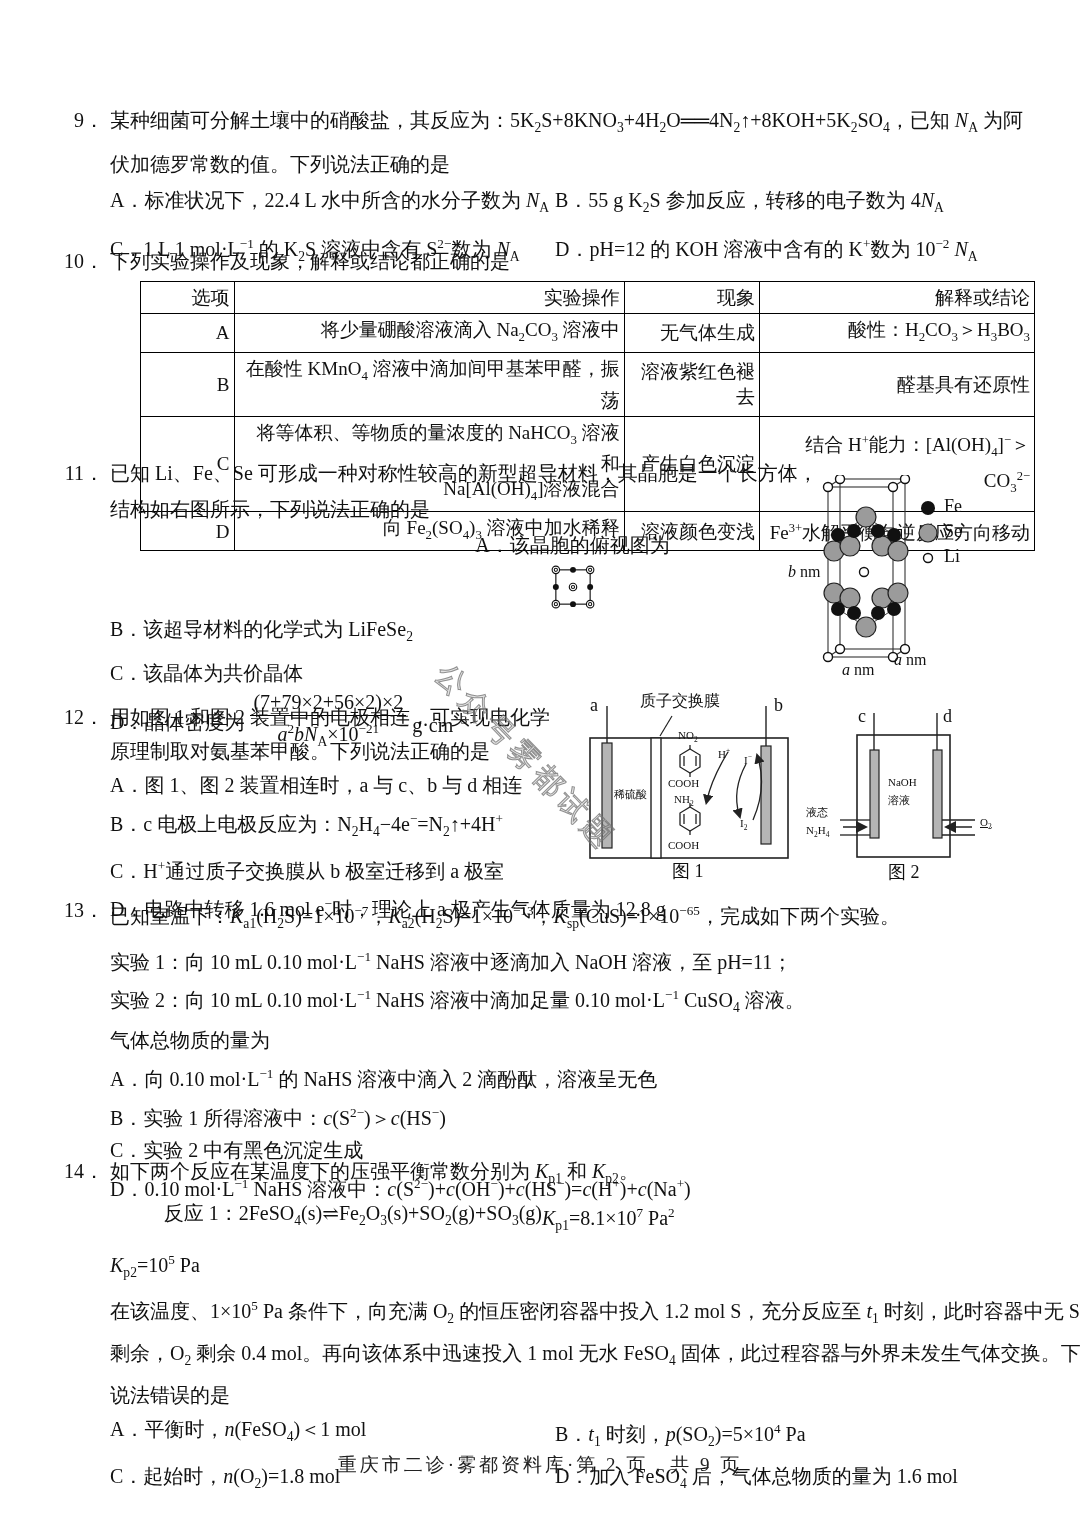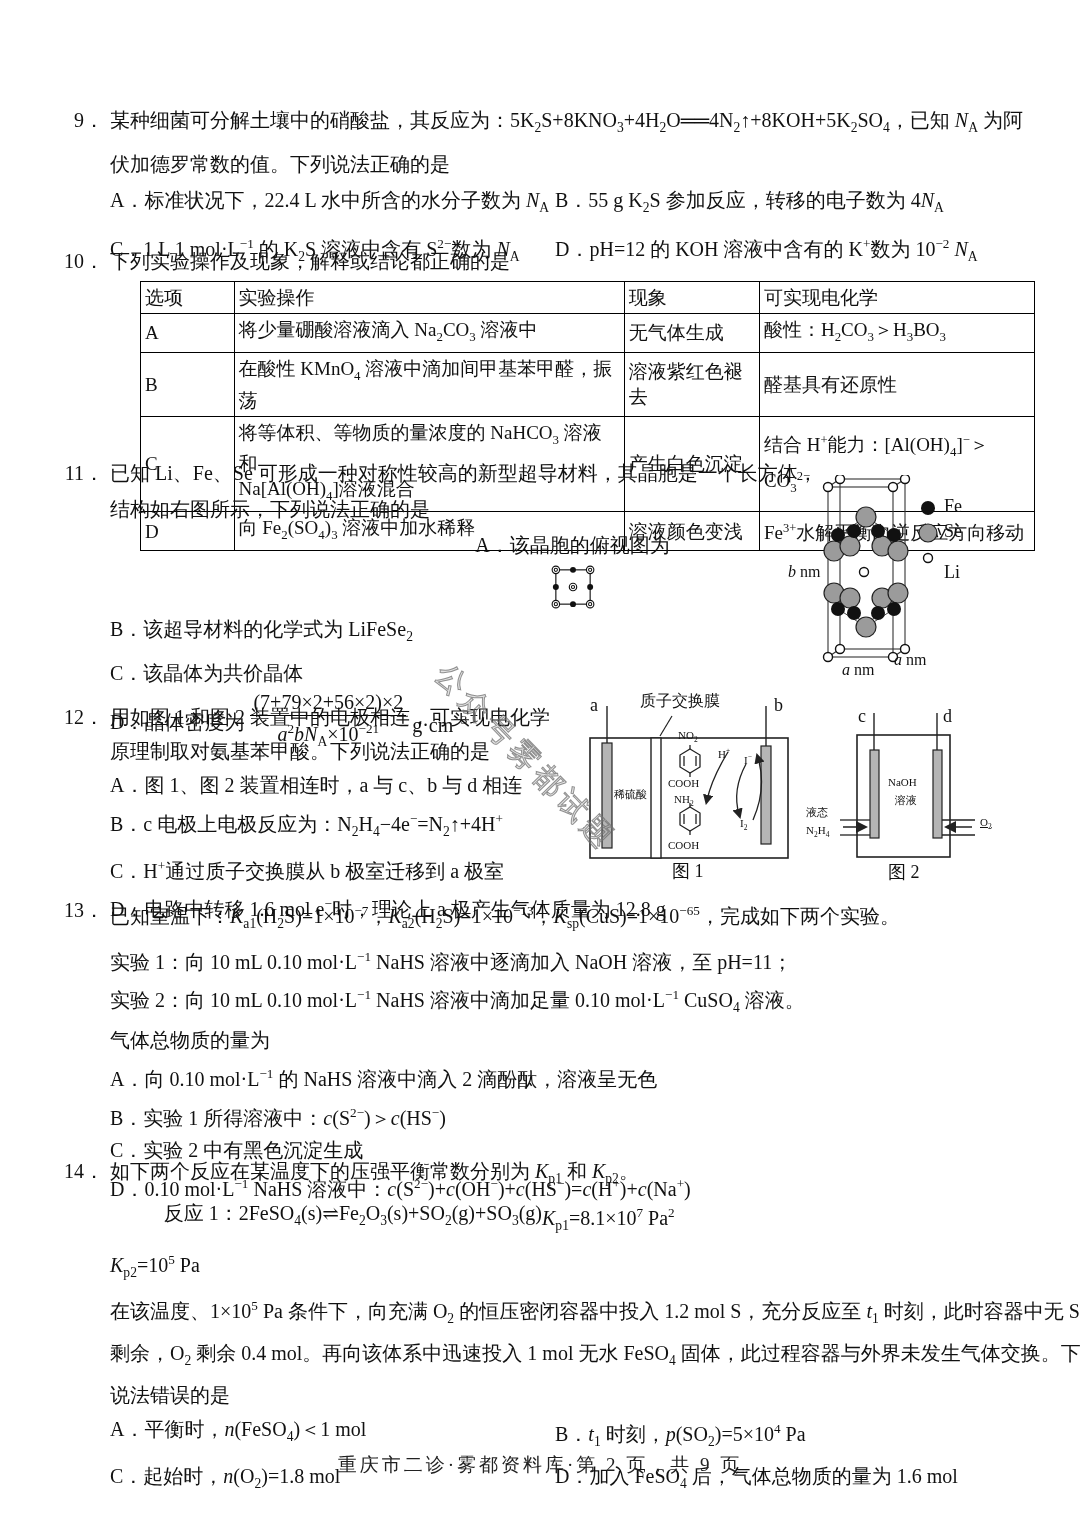--- a/index.html
+++ b/index.html
@@ -9,21 +9,21 @@
   .q{position:absolute;left:60px;width:975px;padding-left:50px;box-sizing:border-box;line-height:36px;}
   .qn{position:absolute;left:0;top:0;width:44px;text-align:right;}
   .line{white-space:nowrap;}
   sub{font-size:0.68em;}
   sup{font-size:0.66em;}
   .optrow{display:flex;}
   .optc1{width:445px;flex:0 0 auto;white-space:nowrap;}
   .optc2{flex:1;white-space:nowrap;}
   
   table.exp{border-collapse:collapse;margin-left:30px;margin-top:2px;table-layout:fixed;
-            font-size:19px;text-align:left;}
+            font-size:19px;text-align:right;}
   table.exp td,table.exp th{border:1.6px solid #000;line-height:25px;padding:3px 4px;font-weight:normal;}
   
   .frac{display:inline-block;text-align:center;vertical-align:middle;margin:0 6px;line-height:26px;}
   .fnum{display:block;border-bottom:1.5px solid #000;padding:0 3px;}
   .fden{display:block;padding:0 3px;}
   
   .fig{position:absolute;}
   .fig .lbl{position:absolute;white-space:nowrap;line-height:18px;background:transparent;}
   .f16{font-size:16px;} .f15{font-size:11px;} .f18{font-size:18px;}
   .watermark{position:absolute;left:455px;top:655px;font-size:30px;letter-spacing:5px;
@@ -58,21 +58,21 @@
 
   <section class="q" style="top:243px">
     <span class="qn">10．</span>
     <div class="line">下列实验操作及现象，解释或结论都正确的是</div>
     <table class="exp">
       <tbody>
           <tr>
         <th style="width:88px">选项</th>
         <th style="width:396px">实验操作</th>
         <th style="width:132px">现象</th>
-        <th style="width:276px">可实现电化学</th>
+        <th style="width:276px">解释或结论</th>
       </tr>
       <tr>
         <td>A</td>
         <td>将少量硼酸溶液滴入 Na<sub>2</sub>CO<sub>3</sub> 溶液中</td>
         <td>无气体生成</td>
         <td>酸性：H<sub>2</sub>CO<sub>3</sub>＞H<sub>3</sub>BO<sub>3</sub></td>
       </tr>
       <tr>
         <td>B</td>
         <td>在酸性 KMnO<sub>4</sub> 溶液中滴加间甲基苯甲醛，振荡</td>
@@ -214,21 +214,21 @@
             <circle cx="119" cy="174" r="4.5"></circle>
           <circle cx="78" cy="97" r="4.5"></circle>
         </g>
 
         <circle cx="142" cy="33" r="7" fill="#111"></circle>
         <circle cx="142" cy="58" r="9" fill="#9b9b9b" stroke="#222" stroke-width="1.2"></circle>
         <circle cx="142" cy="83" r="4.5" fill="#fff" stroke="#111" stroke-width="1.4"></circle>
       </svg>
       <span class="lbl f18" style="left:158px;top:22px;">Fe</span>
       <span class="lbl f18" style="left:158px;top:47px;">Se</span>
-      <span class="lbl f18" style="left:158px;top:72px;margin-top:16px;">Li</span>
+      <span class="lbl f18" style="left:158px;top:72px;">Li</span>
       <span class="lbl f16" style="left:2px;top:88px;"><i>b</i> nm</span>
       <span class="lbl f16" style="left:56px;top:186px;"><i>a</i> nm</span>
       <span class="lbl f16" style="left:108px;top:176px;"><i>a</i> nm</span>
     </div>
   </section>
 
   <section class="q" style="top:700px;line-height:34px;">
     <span class="qn">12．</span>
     <div class="line" style="width:470px">用如图 1 和图 2 装置中的电极相连，可实现电化学</div>
     <div class="line" style="width:470px">原理制取对氨基苯甲酸。下列说法正确的是</div>
@@ -307,21 +307,21 @@
           <line x1="142" y1="115" x2="175" y2="115"></line>
             <line x1="142" y1="130" x2="175" y2="130"></line>
         </g>
         <g stroke="#222" stroke-width="1.5" fill="none">
           <line x1="43" y1="122" x2="62" y2="122" marker-end="url(#ah)"></line>
           <line x1="172" y1="122" x2="150" y2="122" marker-end="url(#ah)"></line>
         </g>
       </svg>
       <span class="lbl f18" style="left:58px;top:2px;">c</span>
       <span class="lbl f18" style="left:143px;top:2px;">d</span>
-      <span class="lbl f15" style="left:88px;top:68px;text-align:right;">NaOH<br>溶液</span>
+      <span class="lbl f15" style="left:88px;top:68px;text-align:left;">NaOH<br>溶液</span>
       <span class="lbl f15" style="left:6px;top:98px;">液态<br>N<sub>2</sub>H<sub>4</sub></span>
       <span class="lbl f15" style="left:180px;top:108px;text-decoration:underline;">O<sub>2</sub></span>
       <span class="lbl f18" style="left:88px;top:158px;">图 2</span>
     </div>
   </section>
 
   <section class="q" style="top:894px;line-height:33px;">
     <span class="qn">13．</span>
     <div class="line">已知室温下：<i>K</i><sub>a1</sub>(H<sub>2</sub>S)=1×10<sup>−7</sup>，<i>K</i><sub>a2</sub>(H<sub>2</sub>S)=1×10<sup>−13</sup>，<i>K</i><sub>sp</sub>(CuS)=1×10<sup>−65</sup>，完成如下两个实验。</div>
     <div class="line">实验 1：向 10 mL 0.10 mol·L<sup>−1</sup> NaHS 溶液中逐滴加入 NaOH 溶液，至 pH=11；</div>

